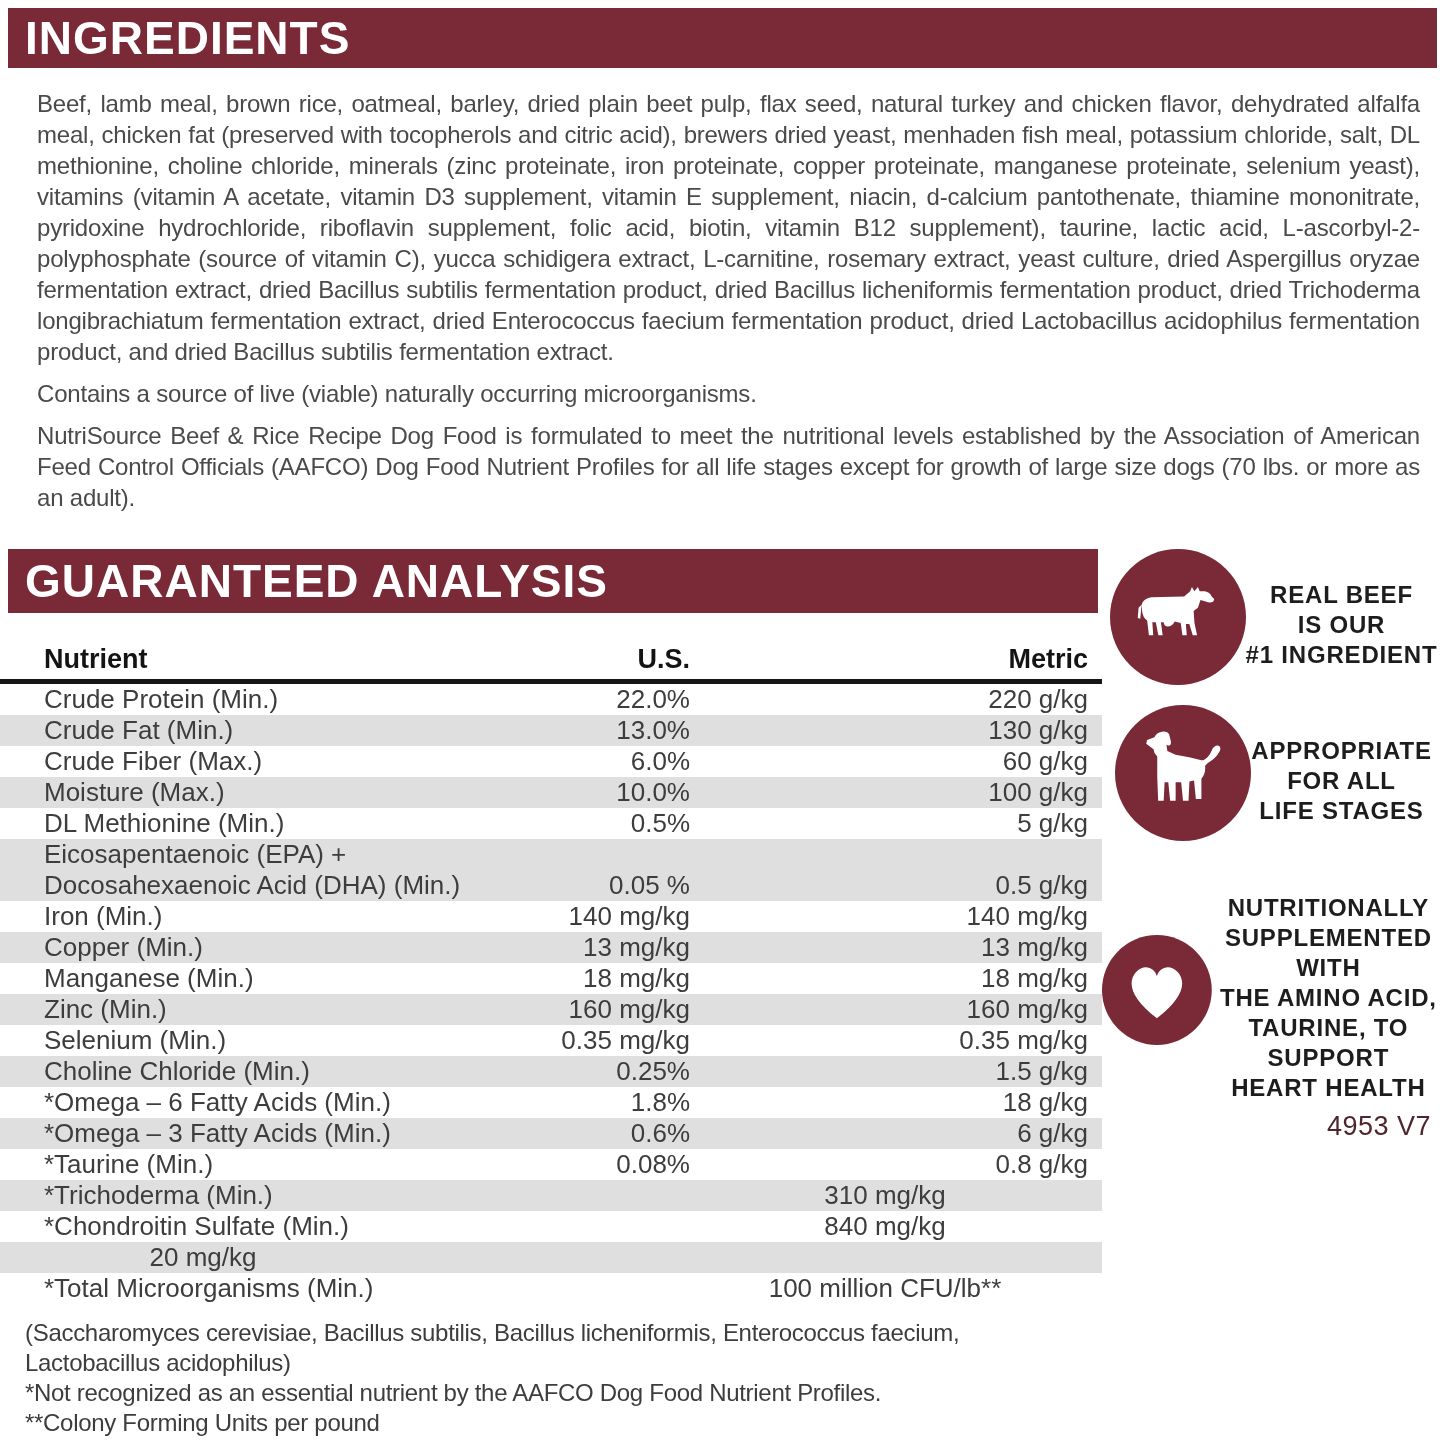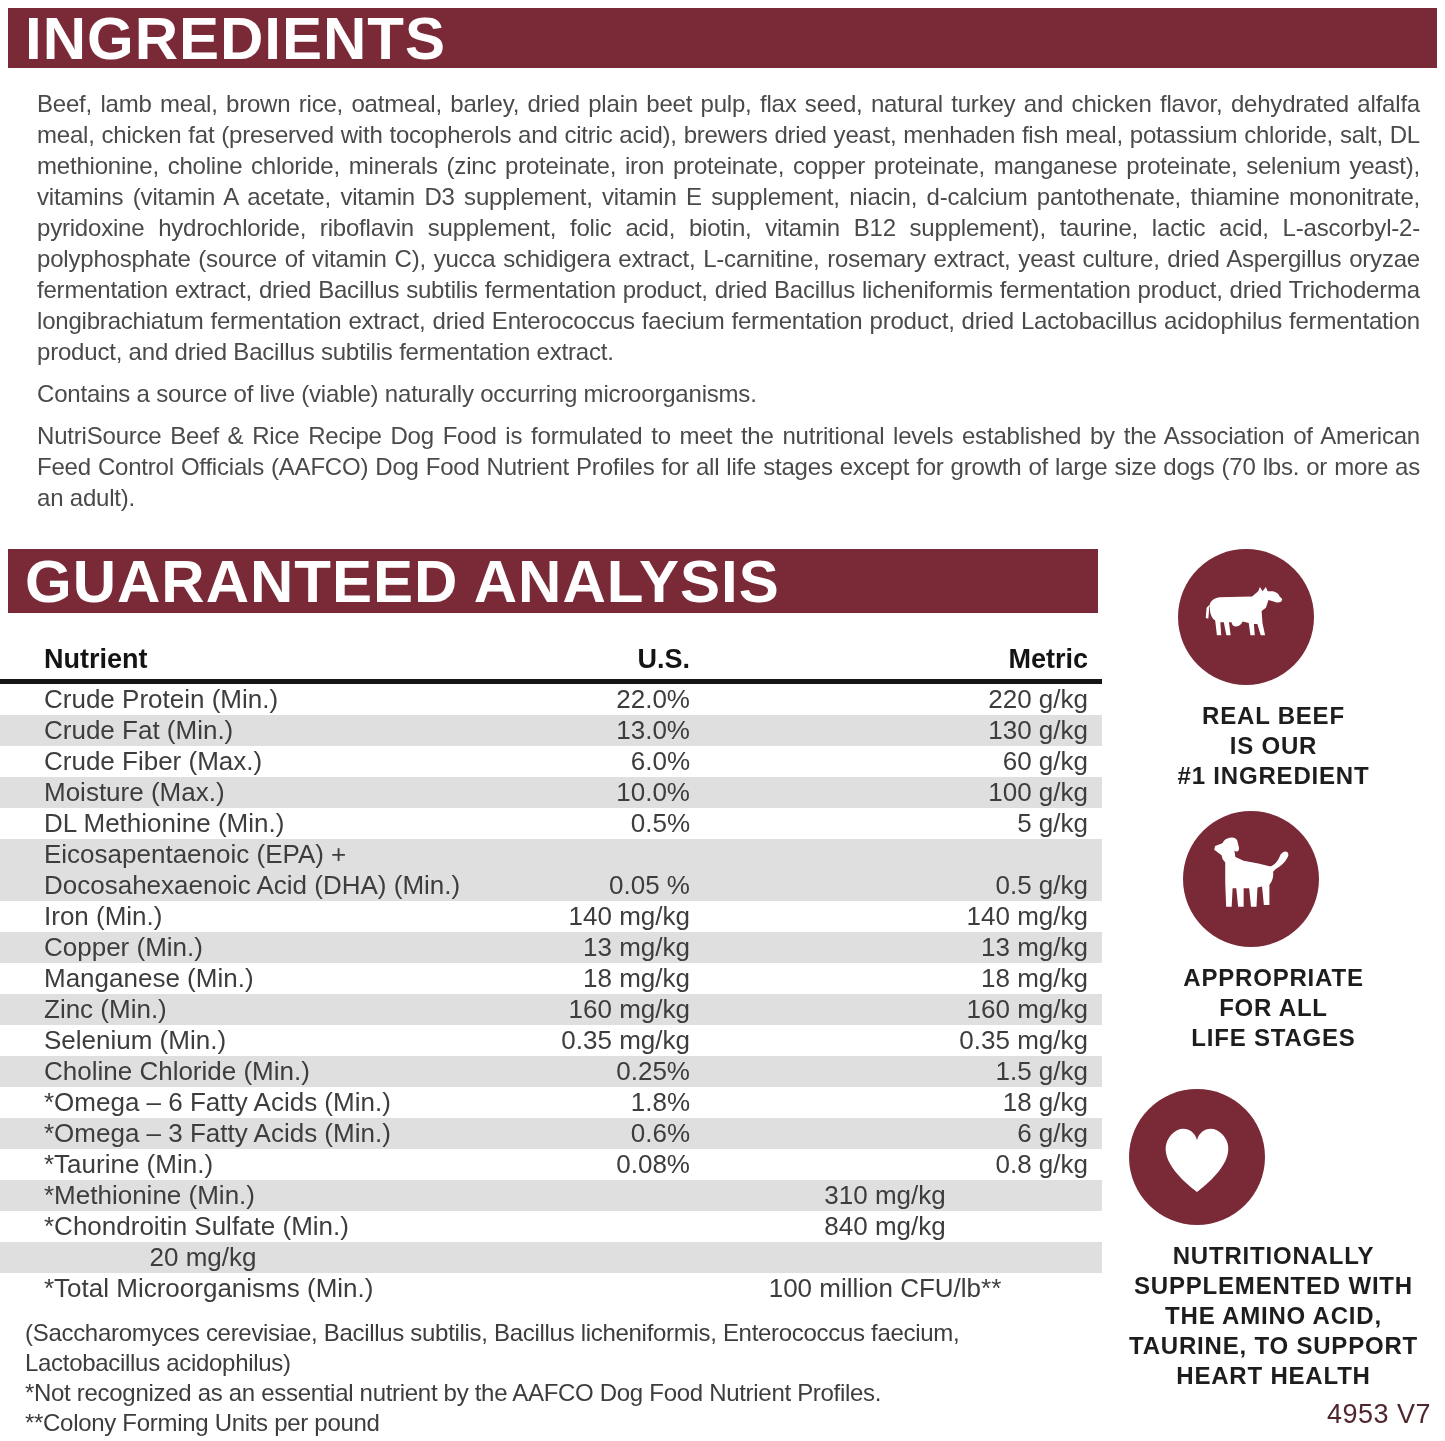--- a/index.html
+++ b/index.html
@@ -2,21 +2,21 @@
 <html><head>
 <meta charset="utf-8">
 <style>
   html,body { margin:0; padding:0; background:#fff; }
   .page {
     position:relative; width:1445px; height:1441px; background:#ffffff;
     font-family:"Liberation Sans", sans-serif; overflow:hidden;
     --maroon:#7A2937; --stripe:#DFDFDF; --body-text:#4a4a4a; --table-text:#3d3d3d;
   }
   .bar { background:var(--maroon); color:#fff; display:flex; align-items:center; }
-  .bar h1, .bar h2 { margin:0 0 0 17px; font-size:60px; font-weight:bold; letter-spacing:1px; }
+  .bar h1, .bar h2 { margin:0 0 0 17px; font-size:46px; font-weight:bold; letter-spacing:1px; }
   .ingredients-bar { margin:8px 8px 0 8px; height:60px; }
 
   .ingredients-text { margin:20px 25px 0 25px; color:var(--body-text);
     font-size:24px; line-height:31px; letter-spacing:-0.2px; }
   .ingredients-text p { margin:0 0 11px 12px; }
   .ingredients-text p.justify { text-align:justify; }
 
   .ga-section { display:flex; margin-top:36px; }
   .ga-left { width:1102px; flex:0 0 auto; }
   .ga-bar { margin:0 4px 0 8px; height:64px; }
@@ -30,21 +30,21 @@
   .cell-metric { width:398px; flex:0 0 auto; text-align:right; }
   .cell-combined { width:406px; flex:0 0 auto; text-align:center; }
   .ga-row { display:flex; align-items:flex-end; min-height:31px; padding-right:14px;
     font-size:26px; line-height:31px; color:var(--table-text); }
   .ga-row.alt { background:var(--stripe); }
 
   .footnotes { margin:14px 0 0 25px; font-size:24px; line-height:30px;
     color:var(--table-text); letter-spacing:-0.3px; }
 
   .ga-right { flex:1 1 auto; display:flex; flex-direction:column; align-items:center; }
-  .badge { display:flex; flex-direction:column; align-items:flex-start; }
+  .badge { display:flex; flex-direction:row; align-items:center; }
   .badge-circle { width:136px; height:136px; }
   .badge-label { margin-top:16px; font-size:24px; font-weight:bold; line-height:30px;
     letter-spacing:0.8px; text-align:center; color:#1d1d1d; white-space:pre-line; }
   .badge-dog { margin-top:20px; }
   .badge-heart { margin-top:36px; }
   .version-code { margin-top:8px; align-self:flex-end; margin-right:14px;
     font-size:27px; color:#4F262D; letter-spacing:0.5px; }
 </style>
 </head>
 <body>
@@ -146,21 +146,21 @@
               <div class="cell-nutrient">*Omega – 3 Fatty Acids (Min.)</div>
               <div class="cell-us">0.6%</div>
               <div class="cell-metric">6 g/kg</div>
             </div>
             <div class="ga-row">
               <div class="cell-nutrient">*Taurine (Min.)</div>
               <div class="cell-us">0.08%</div>
               <div class="cell-metric">0.8 g/kg</div>
             </div>
             <div class="ga-row alt">
-              <div class="cell-nutrient">*Methionine (Min.)</div>
+              <div class="cell-nutrient">*Trichoderma (Min.)</div>
               <div class="cell-combined">310 mg/kg</div>
             </div>
             <div class="ga-row">
               <div class="cell-nutrient">*Chondroitin Sulfate (Min.)</div>
               <div class="cell-combined">840 mg/kg</div>
             </div>
             <div class="ga-row alt">
               <div class="cell-combined">20 mg/kg</div>
             </div>
             <div class="ga-row">

